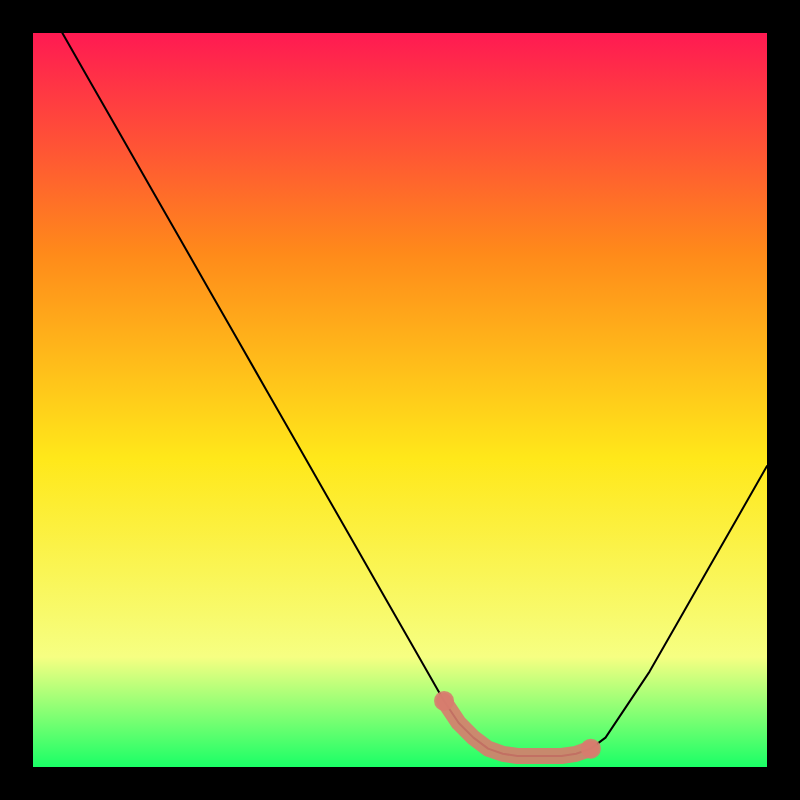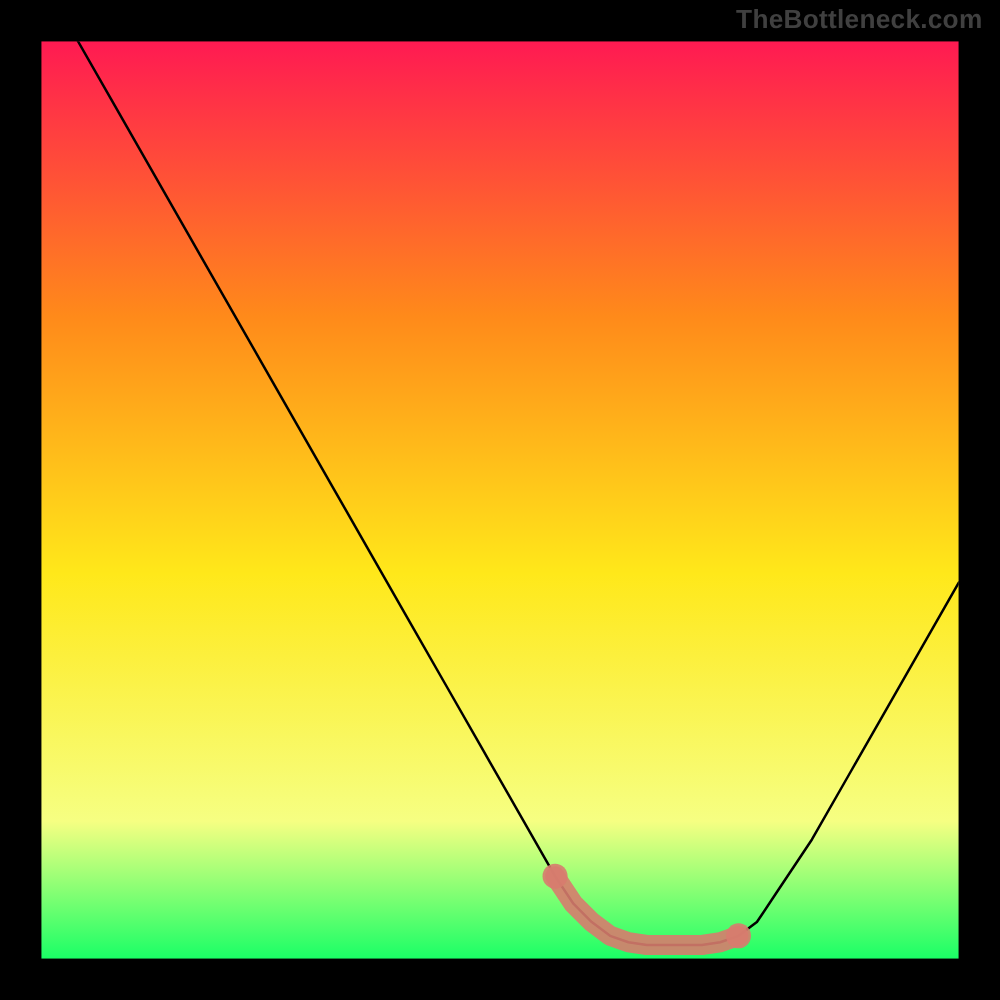--- a/index.html
+++ b/index.html
@@ -35,21 +35,20 @@
     height: 734px;
   }
   .plot svg {
     display: block;
   }
 </style>
 </head>
 <body>
 
 <div class="container">
-  <div class="watermark">TheBottleneck.com</div>
 
   <div class="plot">
     <svg id="chart-svg" width="734" height="734" viewBox="0 0 734 734">
         <defs>
           <linearGradient id="bg-grad" x1="0" y1="0" x2="0" y2="1">
             <stop offset="0%" stop-color="#ff1a52"></stop>
             <stop offset="30%" stop-color="#ff8a1a"></stop>
             <stop offset="57.99999999999999%" stop-color="#ffe81a"></stop>
             <stop offset="85%" stop-color="#f6ff82"></stop>
             <stop offset="100%" stop-color="#1aff66"></stop>

